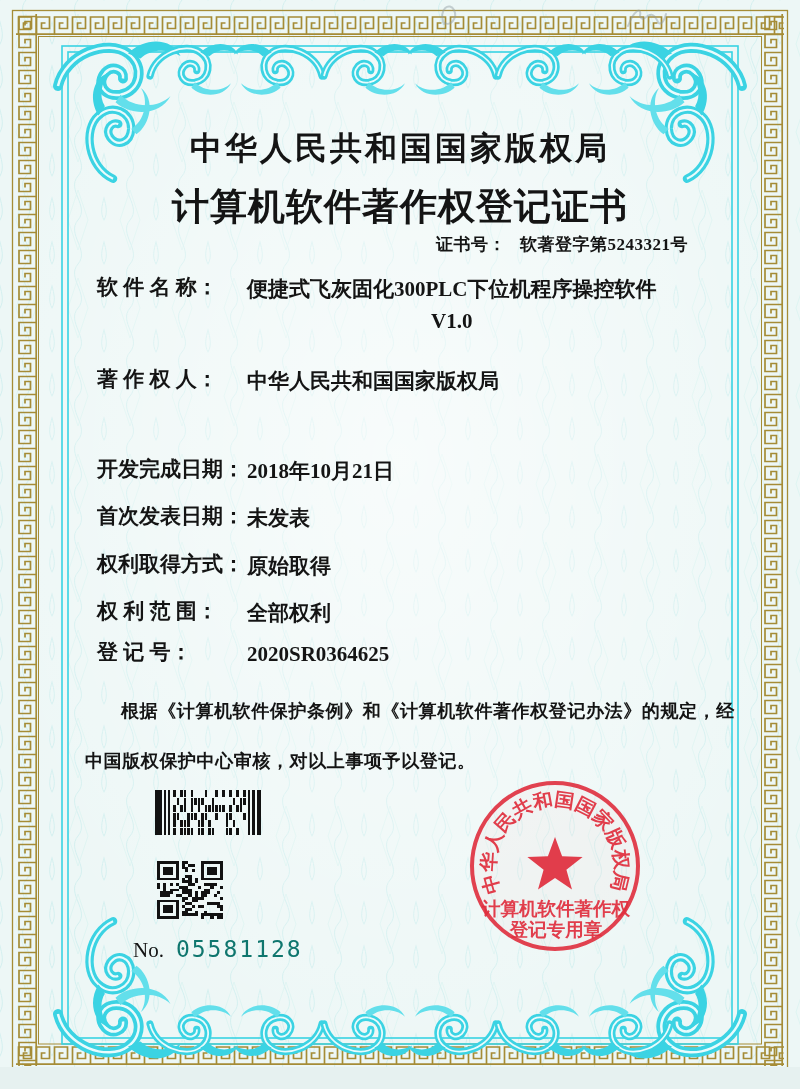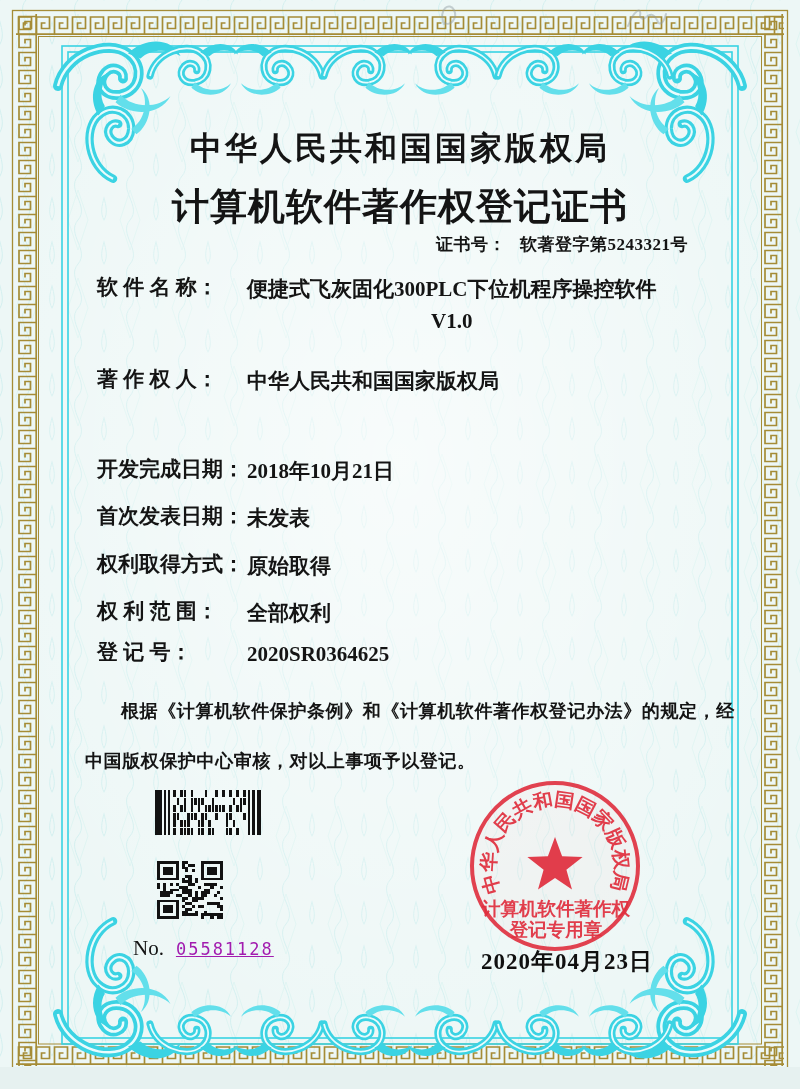--- a/index.html
+++ b/index.html
@@ -19,22 +19,22 @@
   .title{left:0;right:0;top:127px;text-align:center;font-size:32px;font-weight:700;letter-spacing:3px;}
   .subtitle{left:0;right:0;top:175px;text-align:center;font-size:37px;font-weight:700;letter-spacing:1px;margin-top:7px;}
   .certno{right:112px;top:233px;font-size:17px;font-weight:700;letter-spacing:.5px;}
   .certno .sp{display:inline-block;width:14px;}
   .row{left:97px;font-size:21px;font-weight:700;white-space:nowrap;}
   .row .lab{display:inline-block;width:150px;vertical-align:top;}
   .row .val{display:inline-block;max-width:480px;white-space:normal;line-height:32px;vertical-align:top;font-weight:600;text-align:center;}
   .statement{left:85px;width:652px;top:686px;font-size:18px;font-weight:600;line-height:50px;
              text-indent:2em;letter-spacing:.6px;}
   .serial{left:133px;top:936px;font-size:21px;}
-  .serial .num{font-family:"DejaVu Sans Mono", monospace;color:#a21caf;font-size:17px;
-               letter-spacing:2px;margin-left:12px;font-weight:400;text-decoration:underline;}
+  .serial .num{font-family:"DejaVu Sans Mono", monospace;color:#0f766e;font-size:23px;
+               letter-spacing:2px;margin-left:12px;font-weight:400;}
   .issued{left:481px;top:946px;font-size:23px;font-weight:700;letter-spacing:1px;color:#101010;}
   #sealSvg{left:463px;top:776px;}
   #barcode{left:155px;top:790px;}
   #qr{left:157px;top:861px;}
 </style>
 </head>
 <body>
 
 <div id="page">
 
@@ -346,15 +346,14 @@
     </defs>
     <circle cx="92" cy="90" r="83" fill="#ff5560" fill-opacity="0.03" stroke="#df2e3d" stroke-width="4" stroke-opacity="0.9"></circle>
     <polygon points="92,61 99.1,80.3 119.6,81 103.4,93.7 109,113.5 92,102 75,113.5 80.6,93.7 64.4,81 84.9,80.3" fill-opacity="0.92" fill="#df2e3d"></polygon>
     <text font-size="19" font-weight="bold" fill="#df2e3d" fill-opacity="0.92">
       <textPath href="#arc" startOffset="0" textLength="238" lengthAdjust="spacingAndGlyphs">中华人民共和国国家版权局</textPath>
     </text>
     <text x="93" y="139" text-anchor="middle" font-size="18.5" font-weight="bold" fill="#df2e3d" fill-opacity="0.92">计算机软件著作权</text>
     <text x="93" y="160" text-anchor="middle" font-size="18.5" font-weight="bold" fill="#df2e3d" fill-opacity="0.92">登记专用章</text>
   </svg>
 
-  <div class="abs issued">2020年04月23日</div>
 
 </div>
 
 </body></html>

